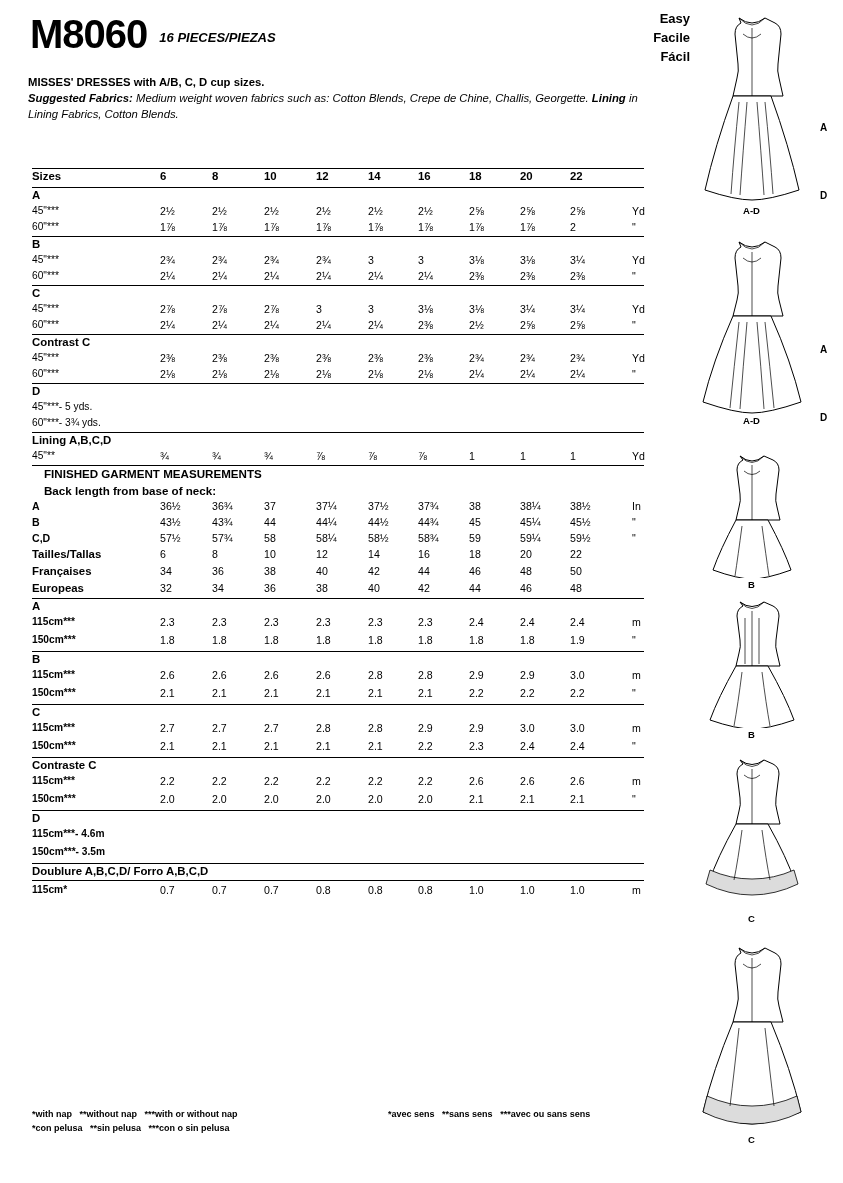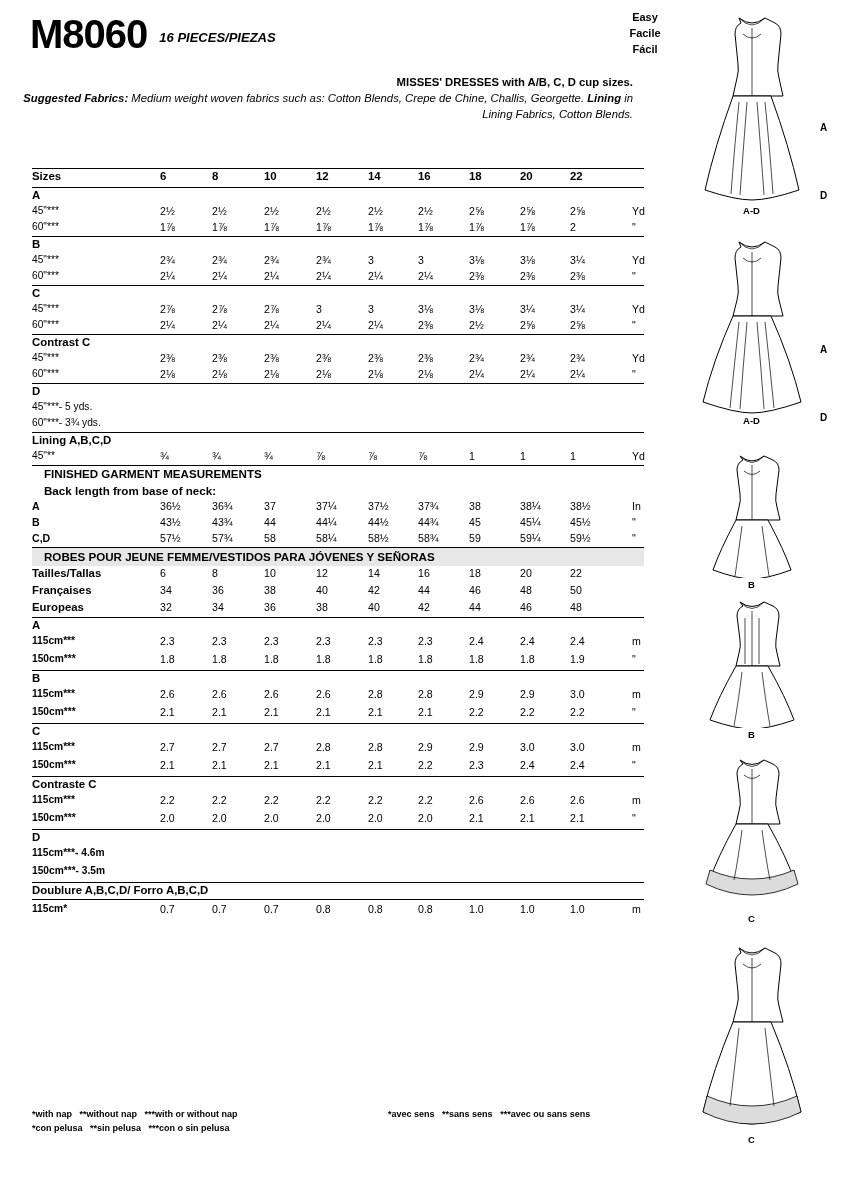--- a/index.html
+++ b/index.html
@@ -3,24 +3,24 @@
 <meta charset="utf-8">
 <style>
   html,body{margin:0;padding:0;background:#fff;}
   body{width:843px;height:1183px;font-family:"Liberation Sans",sans-serif;color:#000;position:relative;overflow:hidden;}
   .page{position:absolute;inset:0;border-radius:17px;}
 
   
   .hdr{position:absolute;left:30px;top:12px;width:600px;}
   .pattern-no{font-size:40px;font-weight:bold;letter-spacing:-1px;display:inline-block;vertical-align:baseline;}
   .pieces{font-size:13px;font-weight:bold;font-style:italic;display:inline-block;margin-left:12px;vertical-align:baseline;position:relative;top:-6px;}
-  .ease{position:absolute;left:600px;top:10px;width:90px;font-size:11px;font-weight:bold;line-height:1.45;text-align:center;}
+  .ease{position:absolute;left:600px;top:10px;width:90px;font-size:13px;font-weight:bold;line-height:1.45;text-align:right;}
 
   
-  .intro{position:absolute;left:21px;top:74px;width:612px;font-size:11.3px;line-height:1.42;text-align:right;}
+  .intro{position:absolute;left:28px;top:74px;width:612px;font-size:11.3px;line-height:1.42;}
   .intro .l1{font-weight:bold;}
   .intro .l2{}
   .b{font-weight:bold;}
   .i{font-style:italic;}
 
   
   .tbl{position:absolute;left:32px;top:140px;width:612px;font-size:10.6px;margin-top:28px;}
   .row{position:relative;height:16px;}
   .rule{border-top:1px solid #000;}
   .rule2{border-top:1.6px solid #000;}
@@ -269,23 +269,20 @@
       <span class="cell c3">58</span>
       <span class="cell c4">58¼</span>
       <span class="cell c5">58½</span>
       <span class="cell c6">58¾</span>
       <span class="cell c7">59</span>
       <span class="cell c8">59¼</span>
       <span class="cell c9">59½</span>
       <span class="cell cu">"</span>
     </div>
 
-    <div class="row band rule" style="height:18px;">
-        <span class="cell c0 secthead" style="top:2px;">ROBES POUR JEUNE FEMME/VESTIDOS PARA JÓVENES Y SEÑORAS</span>
-      </div>
 
     <div class="row" style="height:17px;">
       <span class="cell c0 b" style="font-size:11.4px;">Tailles/Tallas</span>
       <span class="cell c1">6</span>
       <span class="cell c2">8</span>
       <span class="cell c3">10</span>
       <span class="cell c4">12</span>
       <span class="cell c5">14</span>
       <span class="cell c6">16</span>
       <span class="cell c7">18</span>

